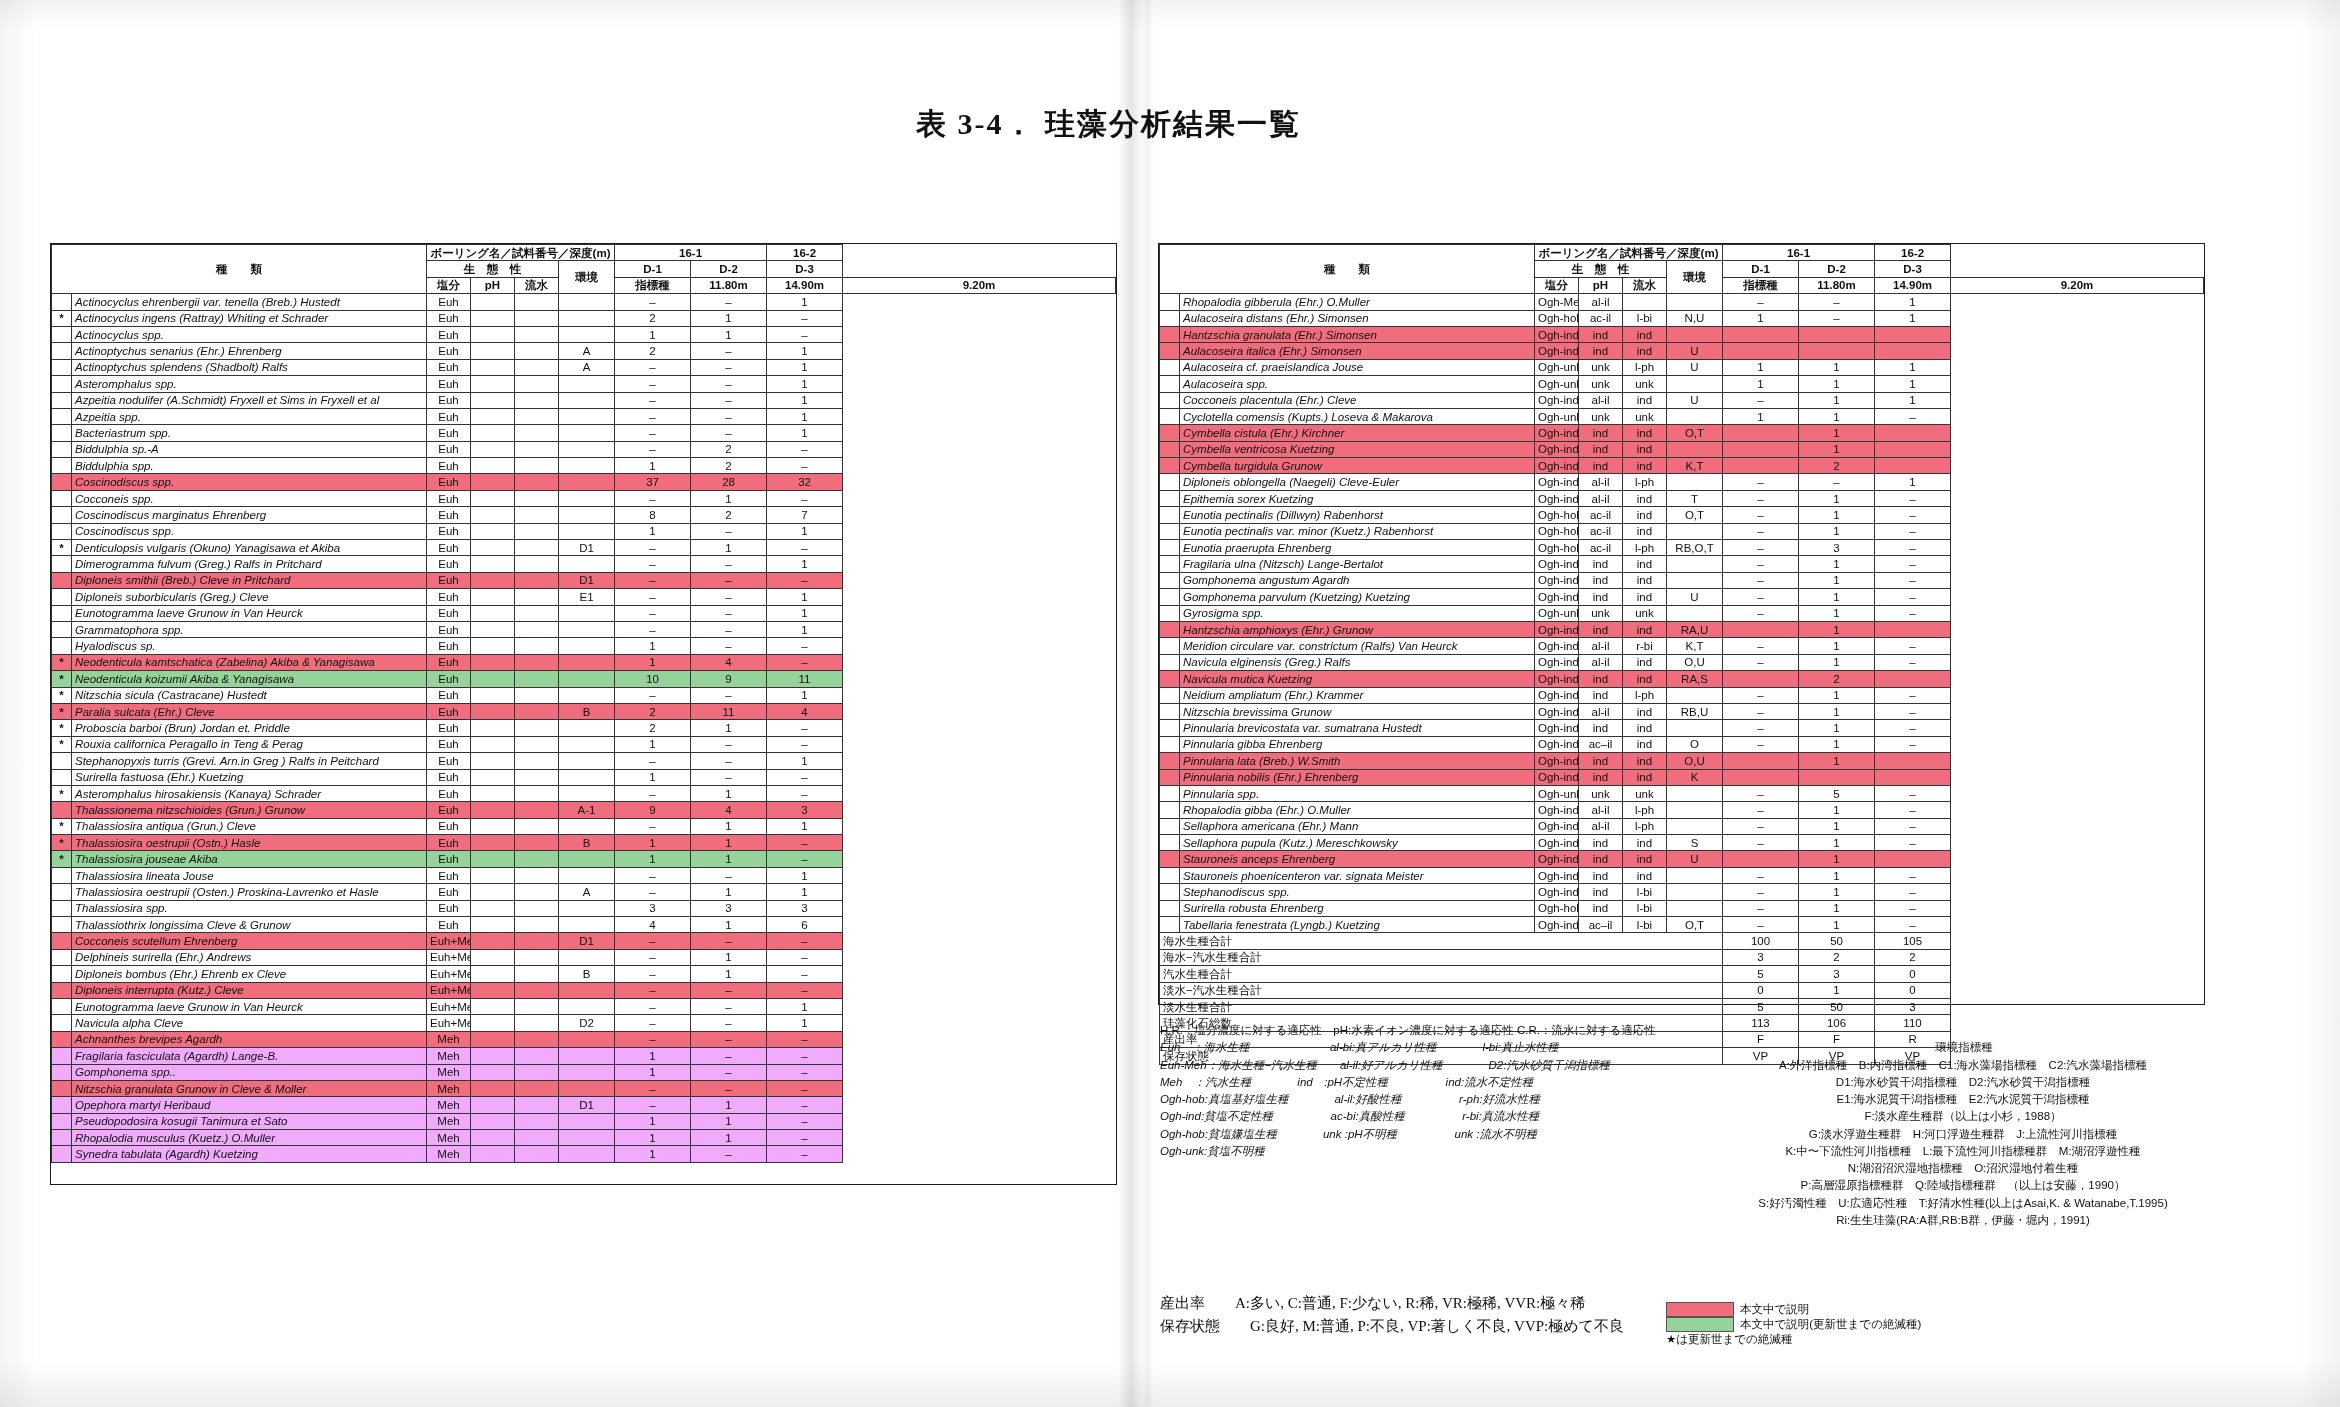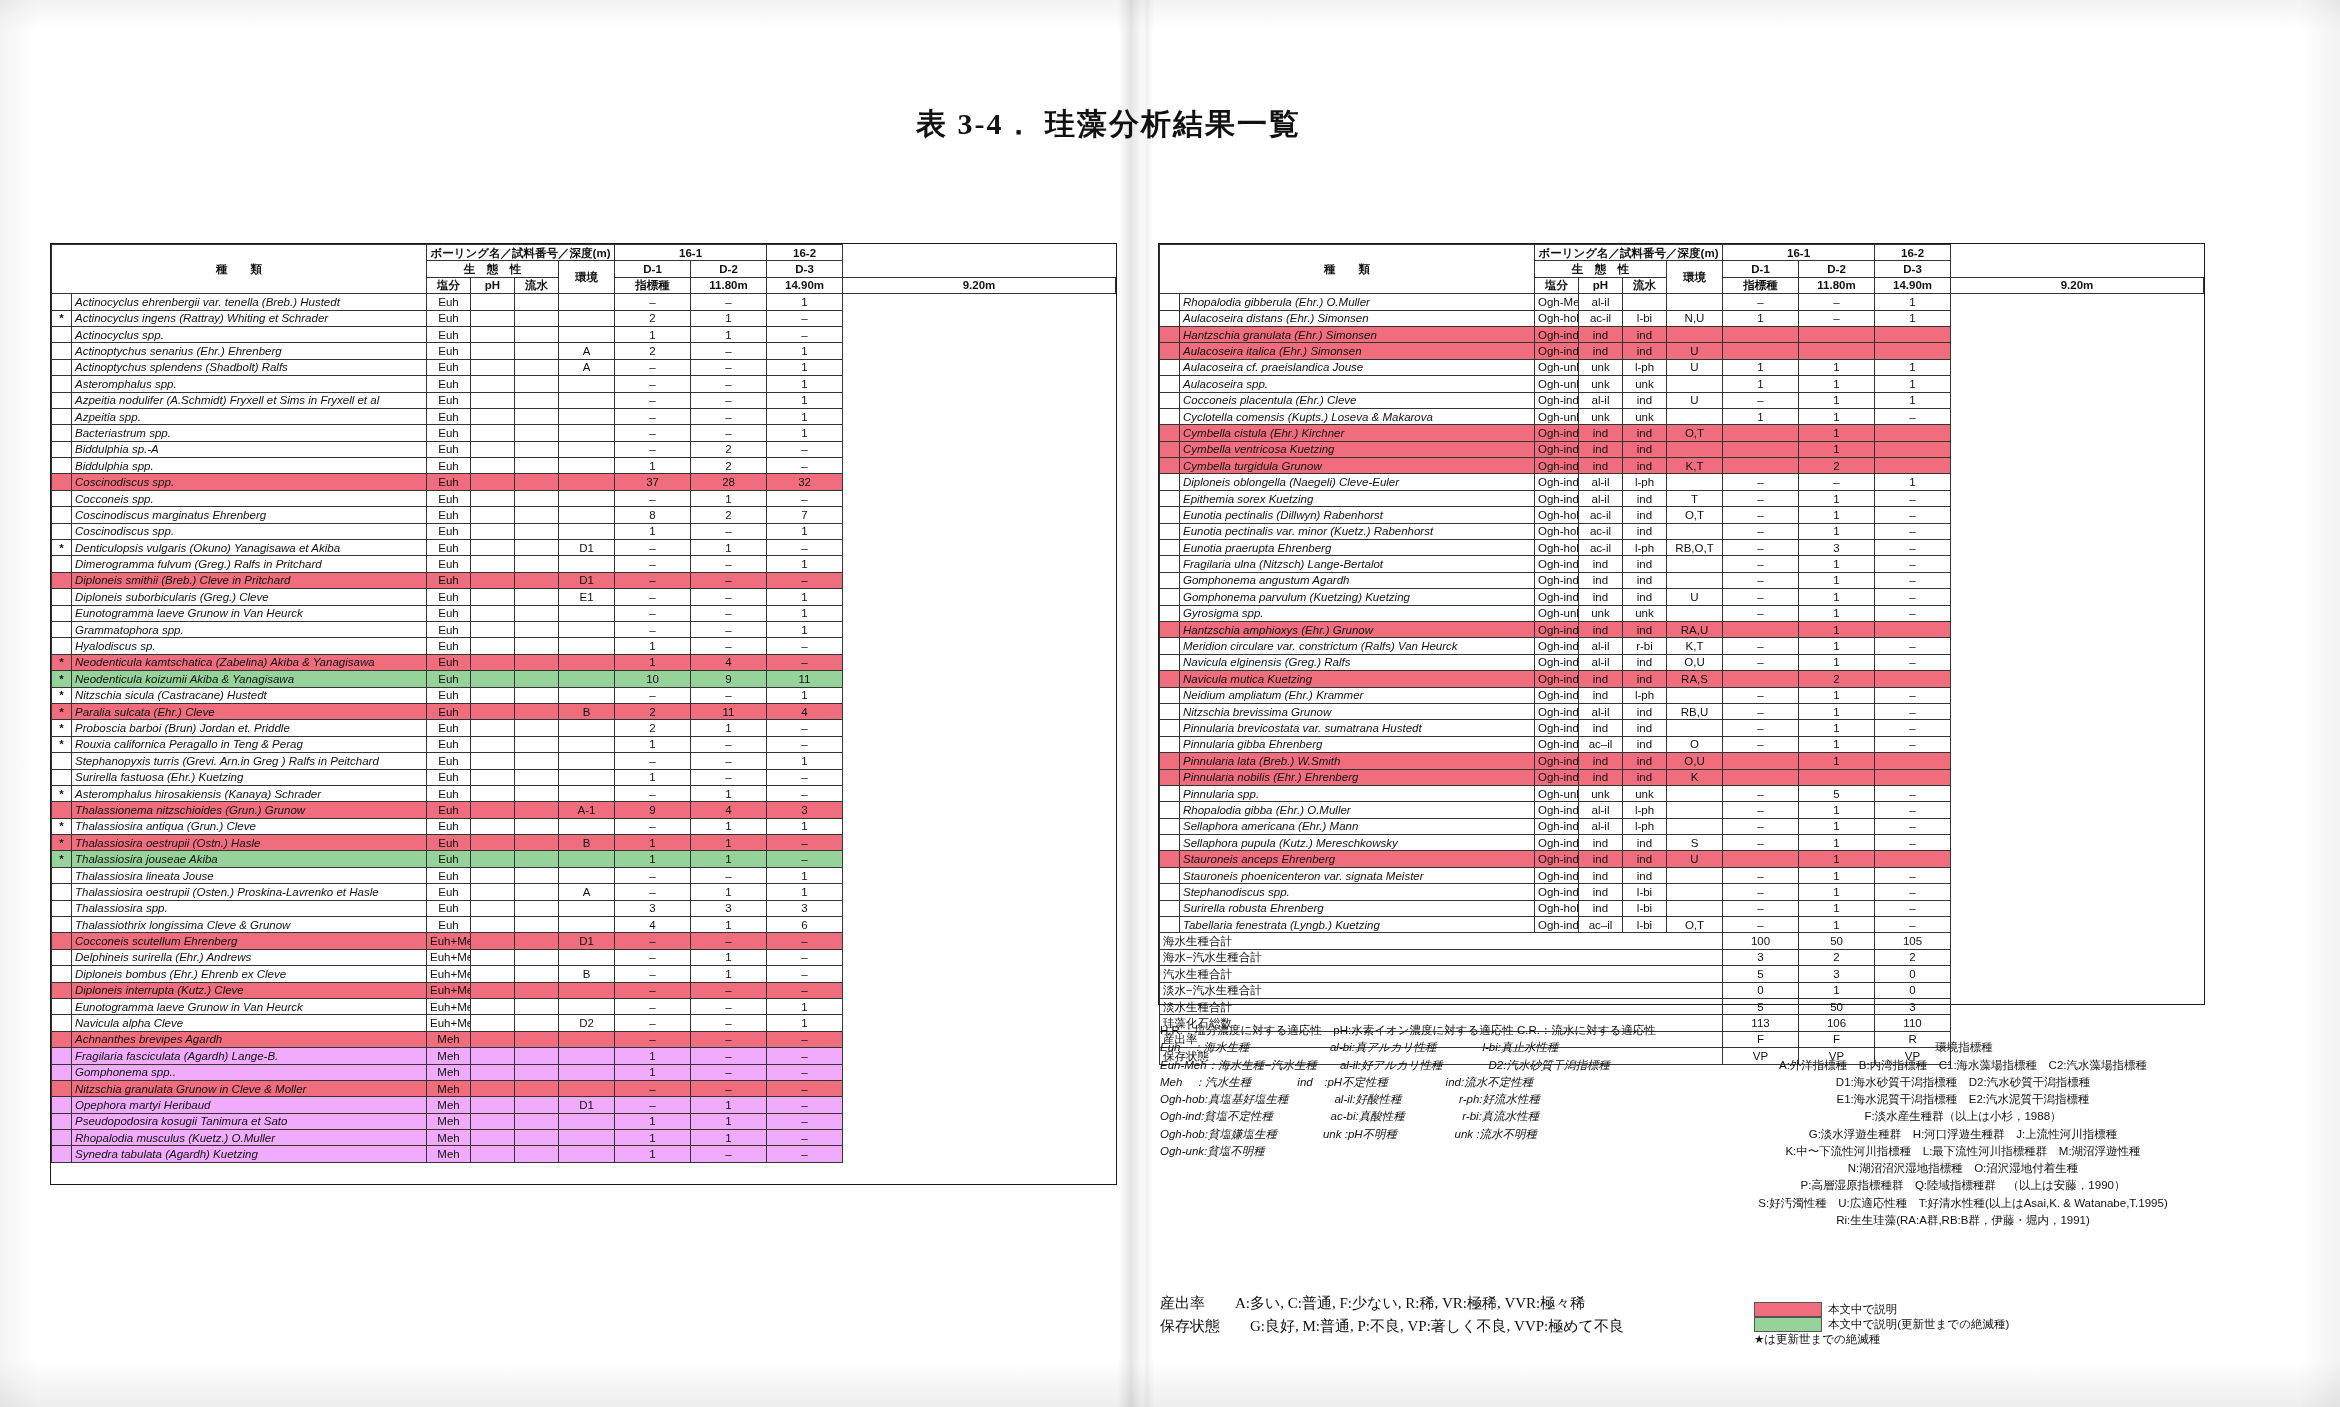--- a/index.html
+++ b/index.html
@@ -68,21 +68,21 @@
   .col-d{width:76px;}
 
   #legend{position:absolute;left:1160px;top:1022px;width:1030px;font-size:11.5px;line-height:1.5;}
   #legend .lg-title{font-size:13px;margin-bottom:3px;}
   #legend .two{display:flex;gap:18px;}
   #legend .colA{width:560px;font-style:italic;}
   #legend .colB{width:450px;text-align:center;}
   #legend .row{white-space:nowrap;}
   .ind-head{margin-left:2px;}
 
-  #swatches{position:absolute;left:1754px;top:1302px;font-size:11.5px;}
+  #swatches{position:absolute;left:1666px;top:1302px;font-size:11.5px;}
   #swatches .sw-row{display:flex;align-items:center;gap:6px;height:15px;}
   #swatches .box{width:66px;height:13px;border:0.6px solid #555;}
 
   .footnote{position:absolute;left:1160px;top:1292px;font-size:15px;line-height:1.55;font-family:Liberation Serif, serif;}
 </style>
 </head>
 <body>
 
 <div class="scan-shade"></div>
 <div class="fold"></div>

